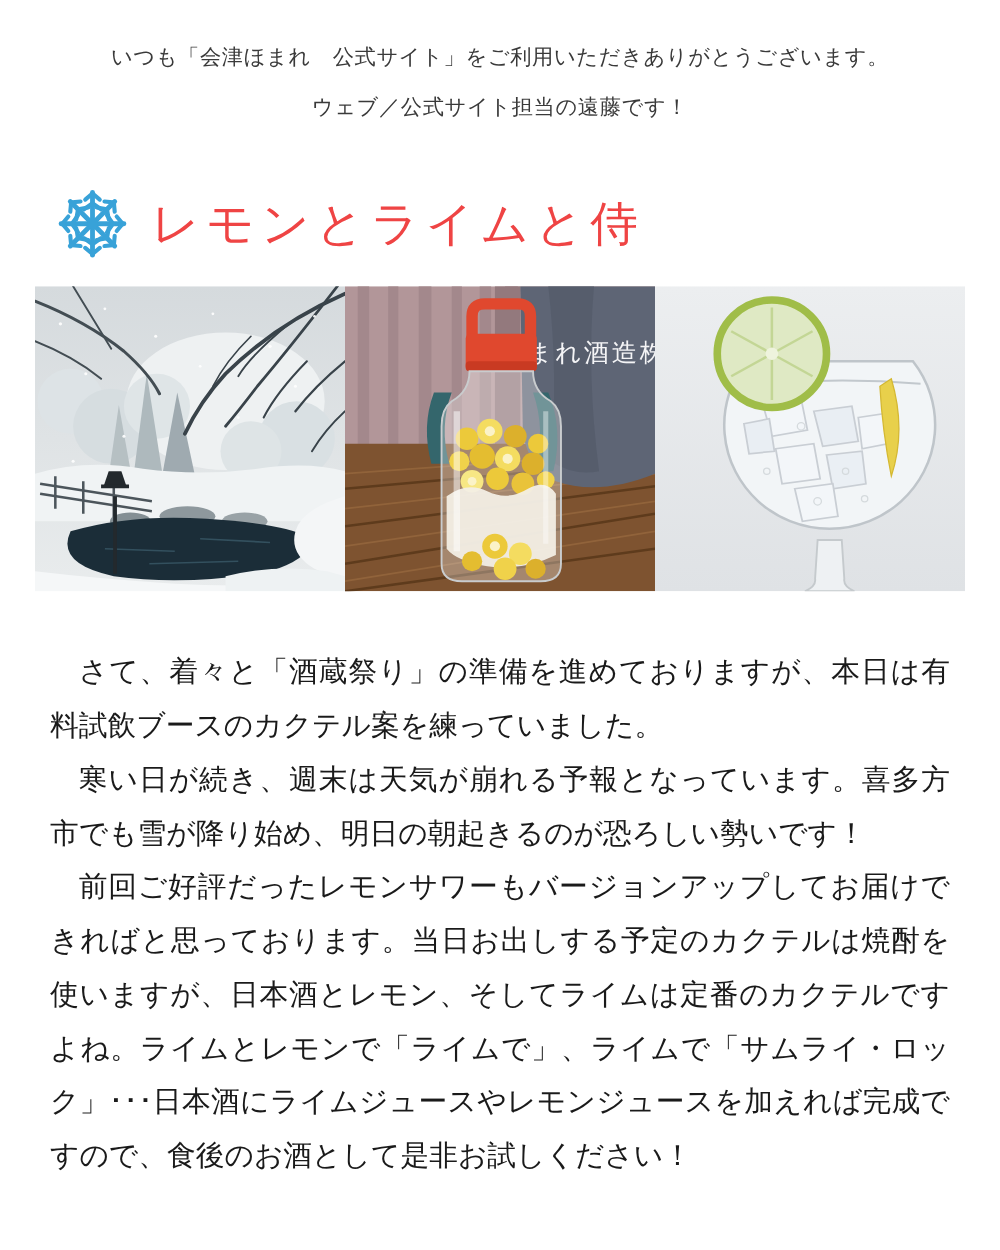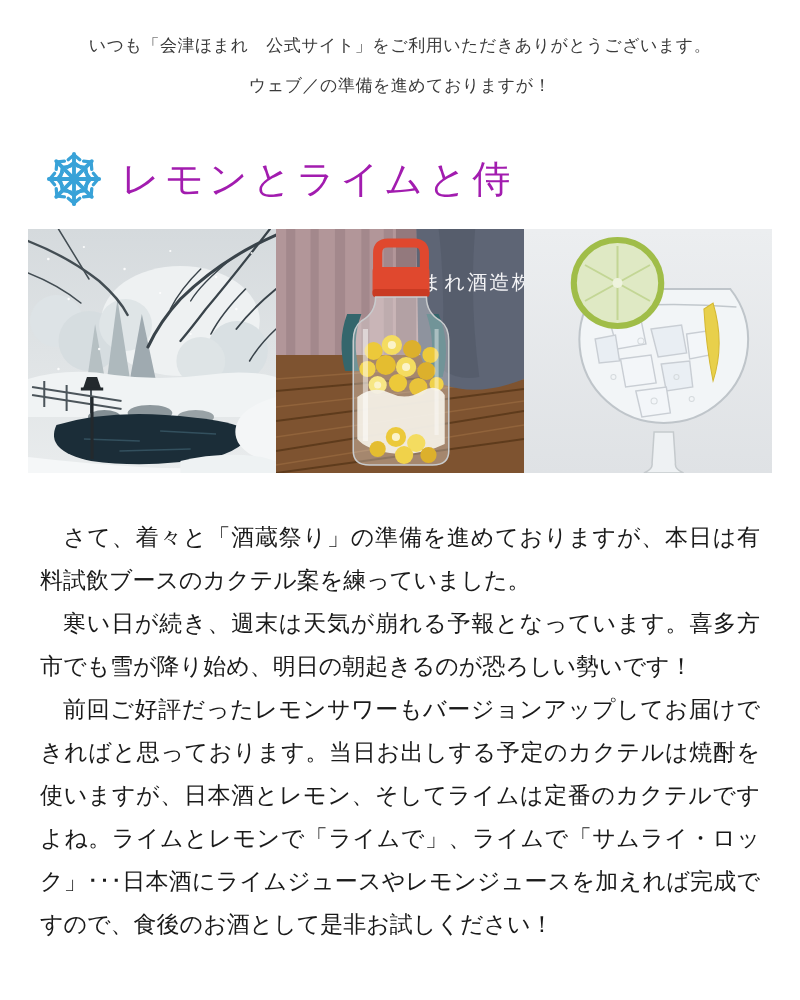--- a/index.html
+++ b/index.html
@@ -22,21 +22,21 @@
     display: flex;
     align-items: center;
     margin: 44px 0 0 45px;
   }
   .title-row .snowflake { width: 58px; height: 58px; flex: 0 0 auto; }
   h1.article-title {
     margin: 0 0 0 18px;
     font-family: "Liberation Serif", "DejaVu Serif", serif;
     font-weight: 500;
     font-size: 38px;
-    color: #a21caf;
+    color: #ef4444;
     letter-spacing: 5px;
   }
   .photo-row {
     display: flex;
     margin: 21px 28px 0 28px;
   }
   .photo-row figure { margin: 0; flex: 1 1 0; }
   .photo-row svg { display: block; width: 100%; height: 244px; }
   article.post-body {
     margin: 27px 40px 0 40px;
@@ -47,21 +47,21 @@
     text-align: justify;
   }
   article.post-body p { margin: 0; text-indent: 1em; }
   article.post-body p.gap-before { margin-top: 43px; }
 </style>
 </head>
 <body>
 
 <div class="greeting">
   <div>いつも「会津ほまれ　公式サイト」をご利用いただきありがとうございます。</div>
-  <div>ウェブ／の準備を進めておりますが！</div>
+  <div>ウェブ／公式サイト担当の遠藤です！</div>
 </div>
 
 <div class="title-row">
   <svg class="snowflake" viewBox="-30 -30 60 60" aria-hidden="true">
     <g stroke="#38a2d8" stroke-width="4" stroke-linecap="round" fill="none">
       <g>
           <line y1="-3" y2="-26"></line>
           <path d="M-7,-12 L0,-17 L7,-12" stroke-width="3.4"></path>
           <path d="M-6,-20 L0,-25 L6,-20" stroke-width="3.4"></path>
         </g>

